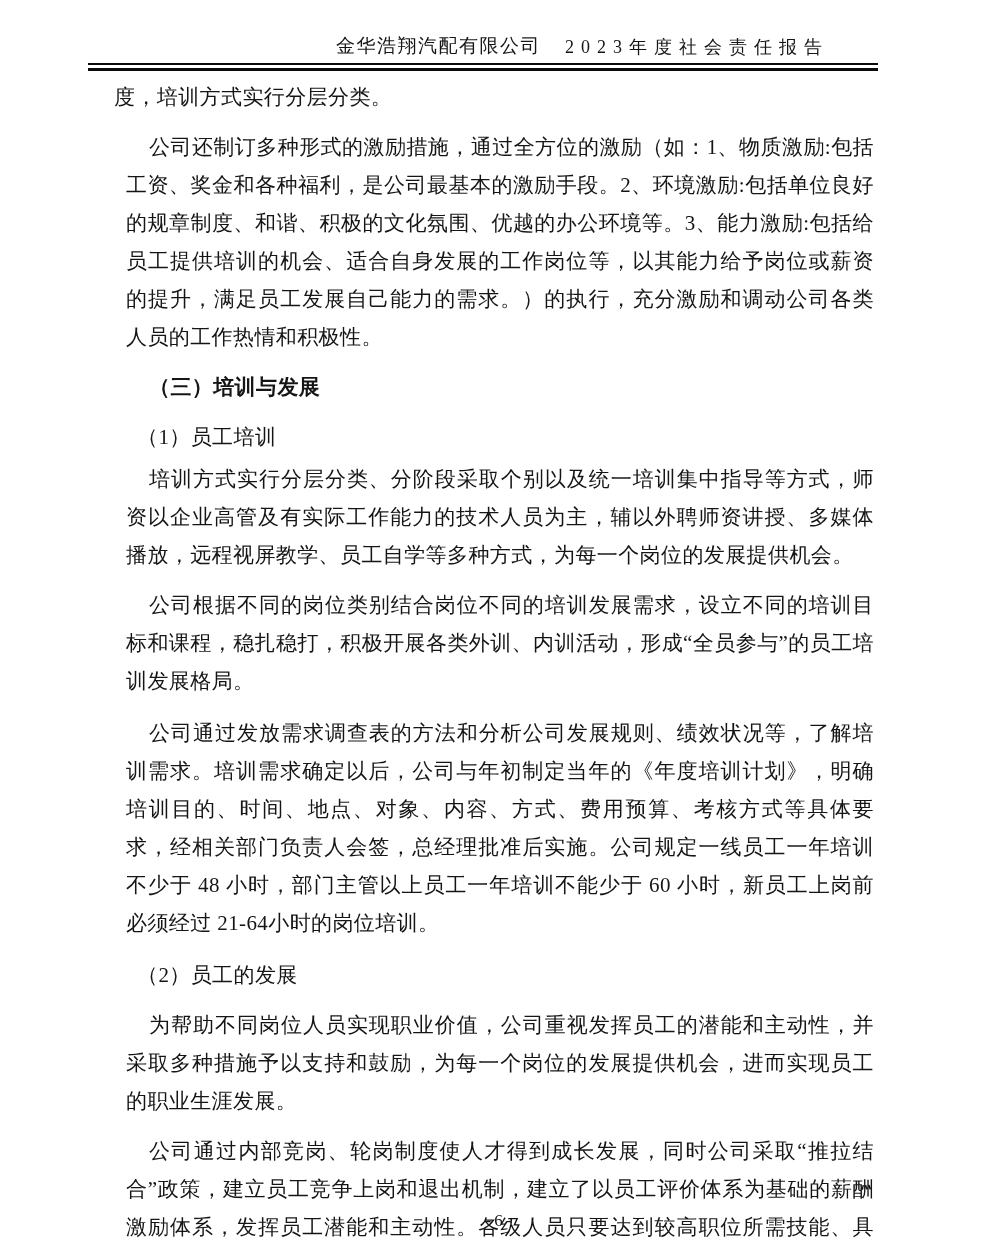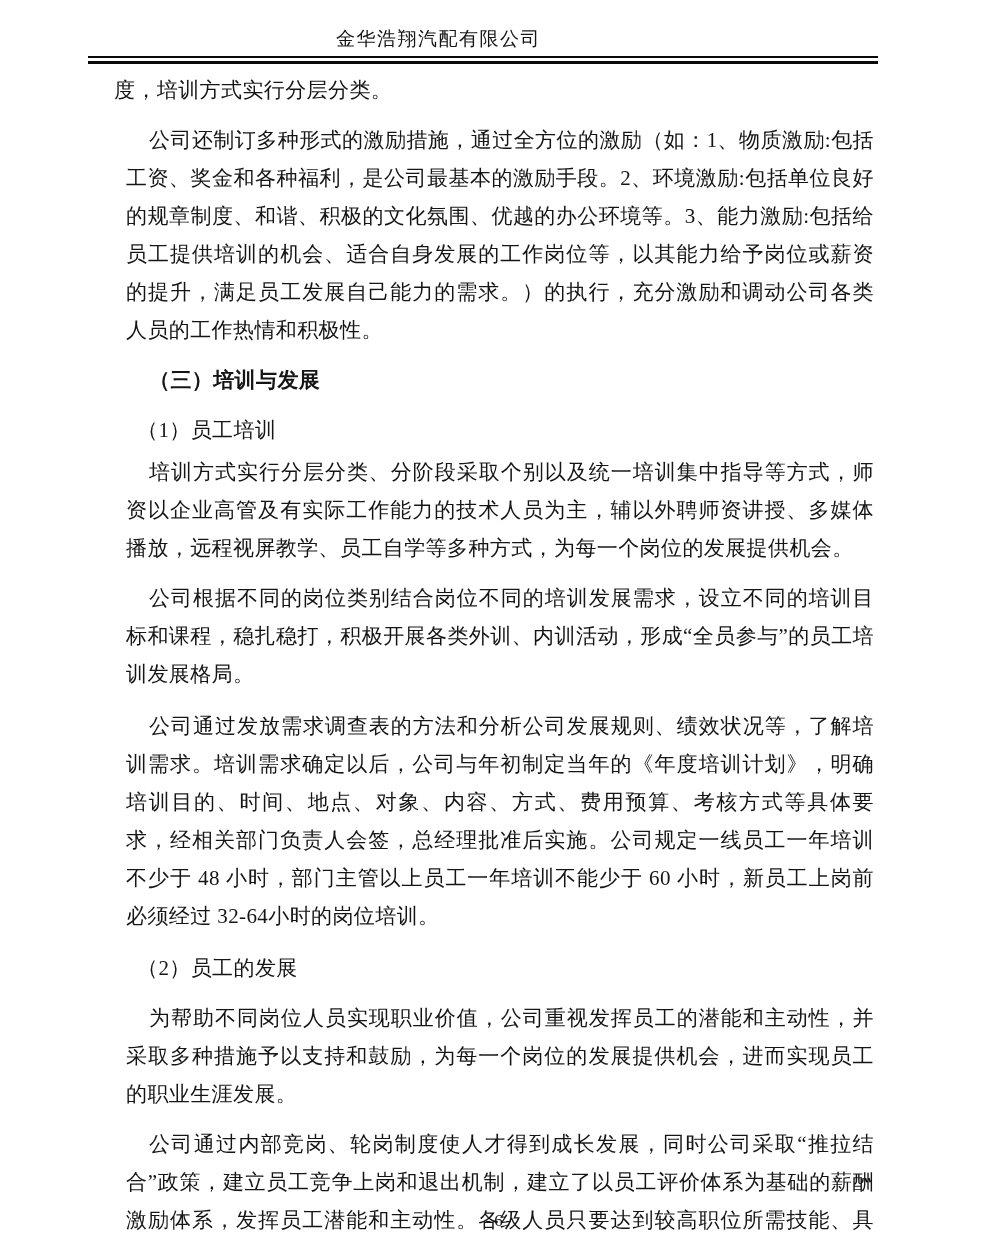--- a/index.html
+++ b/index.html
@@ -6,21 +6,21 @@
   body {
     width:1000px; height:1243px;
     background:#ffffff;
     position:relative;
     font-family:"Liberation Serif","DejaVu Serif",serif;
     color:#151515;
     overflow:hidden;
   }
   
   .header-row {
-    padding:26px 0 0 336px;
+    padding:33px 0 0 336px;
     display:flex;
     align-items:flex-end;
     gap:24px;
     white-space:nowrap;
     font-family:Liberation Serif, serif;
   }
   .company-name {
     font-size:19px;
     letter-spacing:1.5px;
   }
@@ -60,32 +60,33 @@
     font-size:17px;
     letter-spacing:3px;
   }
 </style>
 </head>
 <body>
 
 <header class="page-header">
   <div class="header-row">
     <span class="company-name">金华浩翔汽配有限公司</span>
+    <span class="report-title">2023年度社会责任报告</span>
   </div>
   <div class="header-rule"></div>
 </header>
 
 <main class="doc-body">
   <div class="cont">度，培训方式实行分层分类。</div>
   <div class="para mb9">公司还制订多种形式的激励措施，通过全方位的激励（如：1、物质激励:包括工资、奖金和各种福利，是公司最基本的激励手段。2、环境激励:包括单位良好的规章制度、和谐、积极的文化氛围、优越的办公环境等。3、能力激励:包括给员工提供培训的机会、适合自身发展的工作岗位等，以其能力给予岗位或薪资的提升，满足员工发展自己能力的需求。）的执行，充分激励和调动公司各类人员的工作热情和积极性。</div>
   <div class="h-sec">（三）培训与发展</div>
   <div class="h-sub">（1）员工培训</div>
   <div class="para mt4">培训方式实行分层分类、分阶段采取个别以及统一培训集中指导等方式，师资以企业高管及有实际工作能力的技术人员为主，辅以外聘师资讲授、多媒体播放，远程视屏教学、员工自学等多种方式，为每一个岗位的发展提供机会。</div>
   <div class="para">公司根据不同的岗位类别结合岗位不同的培训发展需求，设立不同的培训目标和课程，稳扎稳打，积极开展各类外训、内训活动，形成“全员参与”的员工培训发展格局。</div>
-  <div class="para mt14">公司通过发放需求调查表的方法和分析公司发展规则、绩效状况等，了解培训需求。培训需求确定以后，公司与年初制定当年的《年度培训计划》，明确培训目的、时间、地点、对象、内容、方式、费用预算、考核方式等具体要求，经相关部门负责人会签，总经理批准后实施。公司规定一线员工一年培训不少于 48 小时，部门主管以上员工一年培训不能少于 60 小时，新员工上岗前必须经过 32-64小时的岗位培训。</div>
+  <div class="para mt14">公司通过发放需求调查表的方法和分析公司发展规则、绩效状况等，了解培训需求。培训需求确定以后，公司与年初制定当年的《年度培训计划》，明确培训目的、时间、地点、对象、内容、方式、费用预算、考核方式等具体要求，经相关部门负责人会签，总经理批准后实施。公司规定一线员工一年培训不少于 48 小时，部门主管以上员工一年培训不能少于 60 小时，新员工上岗前必须经过 21-64小时的岗位培训。</div>
   <div class="h-sub mt14 mb5">（2）员工的发展</div>
   <div class="para">为帮助不同岗位人员实现职业价值，公司重视发挥员工的潜能和主动性，并采取多种措施予以支持和鼓励，为每一个岗位的发展提供机会，进而实现员工的职业生涯发展。</div>
   <div class="para">公司通过内部竞岗、轮岗制度使人才得到成长发展，同时公司采取“推拉结合”政策，建立员工竞争上岗和退出机制，建立了以员工评价体系为基础的薪酬激励体系，发挥员工潜能和主动性。各级人员只要达到较高职位所需技能、具有相关工作经验和资历、在职工作表现良好、完成职位所需要的有关课程训练、具备较好的适应能力和潜力就有向上一级工作岗位晋升的机会。</div>
 
 </main>
 
 <footer class="page-footer">
   <span>-6-</span>
 </footer>
 

